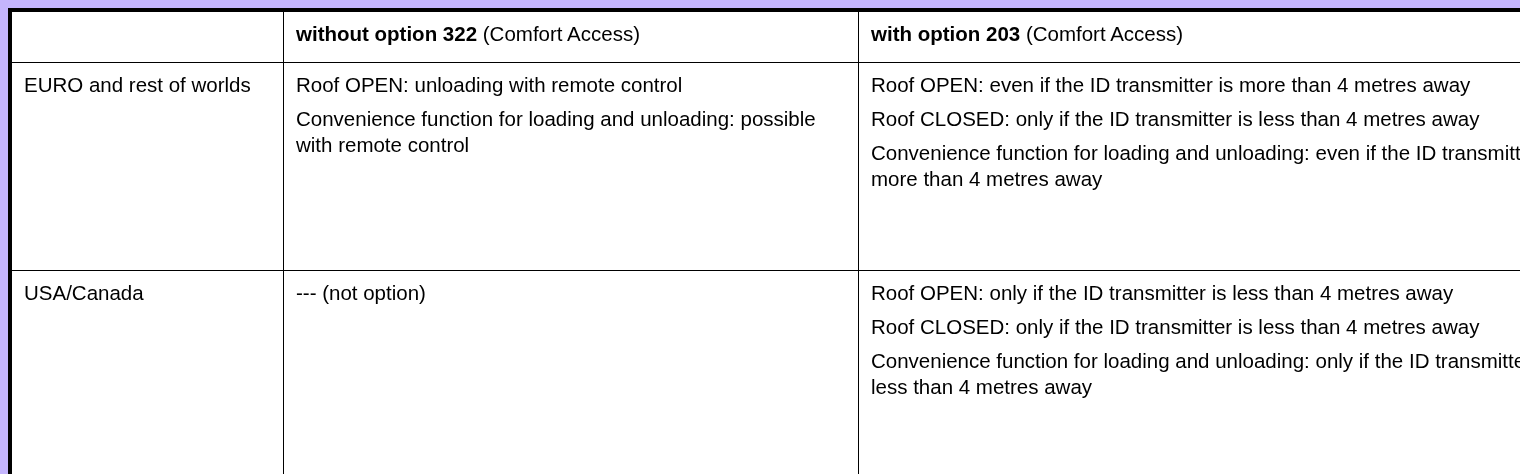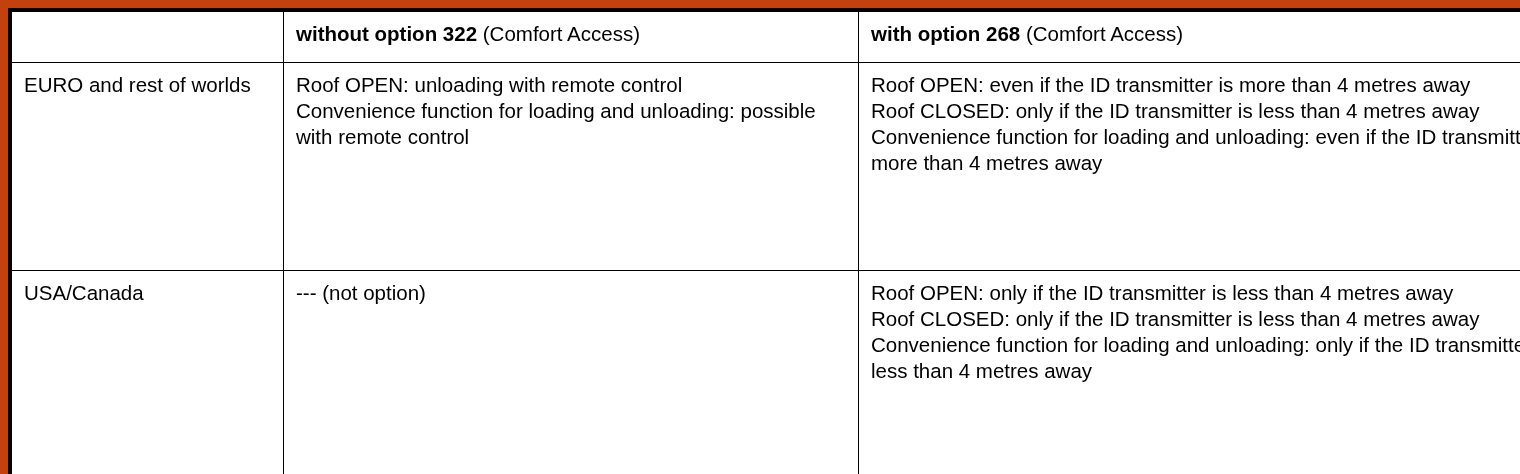--- a/index.html
+++ b/index.html
@@ -14,21 +14,21 @@
     overflow: hidden;
     font-family: "Liberation Sans", sans-serif;
     color: #000000;
     -webkit-font-smoothing: none;
   }
 
   .page {
     position: relative;
     width: 1520px;
     height: 474px;
-    background: #c2410c;
+    background: #c4b5fd;
   }
 
   
   .spec-table {
     position: absolute;
     left: 8px;
     top: 8px;
     width: 1498px;
     border-collapse: collapse;
     table-layout: fixed;
@@ -77,42 +77,42 @@
   .row-label {
     font-weight: bold;
   }
 
   
   .cell-block {
     margin: 0;
     padding: 0;
   }
   .cell-block + .cell-block {
-    margin-top: 0px;
+    margin-top: 8px;
   }
 
   
   .row-euro td { height: 188px; }
   .row-usa  td { height: 184px; }
 </style>
 </head>
 <body>
 
 <div class="page">
 
   <table class="spec-table">
     <tbody>
 
       <tr class="header-row">
         <td class="col-label blank-cell"></td>
         <td class="col-without">
           <span class="hdr-strong">without option 322</span><span class="hdr-normal"> (Comfort Access)</span>
         </td>
         <td class="col-with">
-          <span class="hdr-strong">with option 268</span><span class="hdr-normal"> (Comfort Access)</span>
+          <span class="hdr-strong">with option 203</span><span class="hdr-normal"> (Comfort Access)</span>
         </td>
       </tr>
 
       <tr class="row-euro">
         <td class="col-label row-label">EURO and rest of worlds</td>
         <td class="col-without">
           <p class="cell-block">Roof OPEN: unloading with remote control</p>
           <p class="cell-block">Convenience function for loading and unloading: possible with remote control</p>
         </td>
         <td class="col-with">

